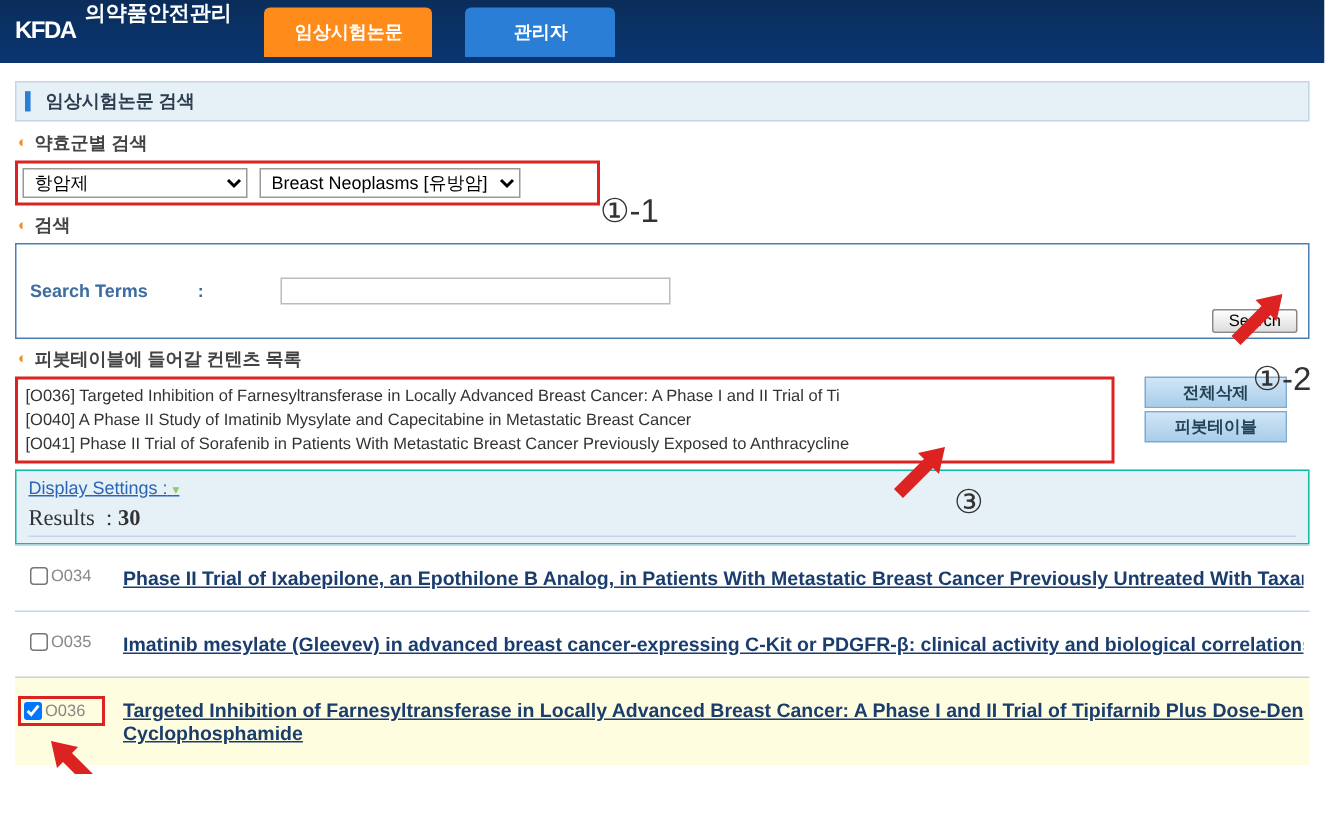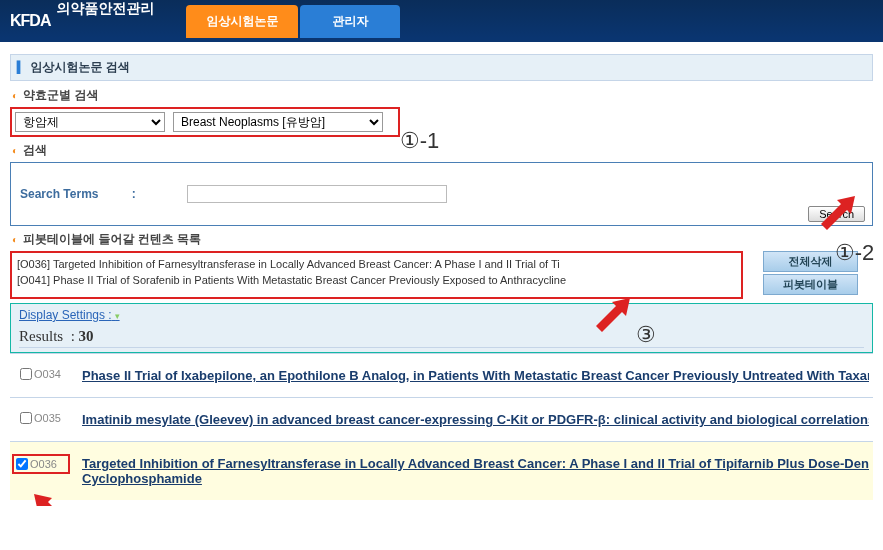--- a/index.html
+++ b/index.html
@@ -1,33 +1,33 @@
 <!DOCTYPE html>
 <html><head>
 <meta charset="utf-8">
 <style>
   * { box-sizing: border-box; margin: 0; padding: 0; }
   body { font-family: "Malgun Gothic", Arial, sans-serif; font-size: 12px; background: #fff; width: 883px; position: relative; }
   .header { background: linear-gradient(#0a2d5a, #0a3570); height: 38px; display: flex; align-items: flex-end; padding: 0 0 0 10px; }
   .logo { color: #fff; font-weight: bold; font-size: 14px; display: flex; align-items: center; gap: 6px; padding-bottom: 8px; }
   .logo .big { font-size: 16px; letter-spacing: -1px; margin-top: 24px; }
-  .tabs { display: flex; margin-left: 32px; }
+  .tabs { display: flex; margin-left: 22px; gap: 20px; }
   .tab { padding: 8px 20px; color: #fff; font-size: 12px; font-weight: bold; border-radius: 4px 4px 0 0; margin-right: 2px; cursor: pointer; text-align: center; min-width: 100px; }
   .tab.active { background: #ff8c1a; }
   .tab.inactive { background: #2a7ed6; }
   .thinbar { height: 4px; background: #0a3570; }
   .content { padding: 6px 10px; }
   .section-title { display: flex; align-items: center; gap: 5px; background: #e6f0f7; border: 1px solid #c5d5e8; padding: 4px 6px; margin: 6px 0; font-weight: bold; color: #2c3e50; }
   .section-title .icon { color: #2a7ed6; font-size: 11px; }
   .subsection { display: flex; align-items: center; gap: 5px; margin: 5px 0 3px 2px; color: #444; font-weight: bold; }
   .subsection .bullet { color: #f38d21; font-size: 10px; }
   .dropdown-row { display: flex; gap: 8px; padding: 3px; }
   select { border: 1px solid #999; font-size: 12px; padding: 1px 3px; background: #fff; height: 20px; }
   .sel1 { width: 150px; }
-  .sel2 { width: 210px; }
+  .sel2 { width: 174px; }
   .search-row { display: flex; align-items: center; gap: 3px; padding: 3px; border: 1px solid #4a7fb5; background: #fff; }
   .search-label { color: #3d6c9e; font-weight: bold; padding-left: 6px; width: 170px; }
   .search-label .colon { margin-left: 30px; }
   .search-input { width: 260px; border: 1px solid #bbb; height: 18px; padding: 0 3px; }
   .search-btn { margin-left: auto; border: 1px solid #888; background: linear-gradient(#fff,#ddd); padding: 1px 10px; font-size: 11px; cursor: pointer; border-radius: 2px; margin-right: 4px; margin-top: 40px; }
   .outline-red { border: 2px solid #d22 !important; }
   .listbox { border: 1px solid #4a7fb5; background: #fff; padding: 3px 5px; min-height: 48px; margin-right: 130px; }
   .listbox .item { color: #333; font-size: 11px; line-height: 16px; white-space: nowrap; overflow: hidden; text-overflow: ellipsis; }
   .btn-col { position: absolute; right: 15px; display: flex; flex-direction: column; gap: 2px; }
   .kbtn { width: 95px; text-align: center; background: linear-gradient(#d1e5f7,#a8cdea); border: 1px solid #7da9cf; color: #245; font-weight: bold; font-size: 11px; padding: 2px 0; cursor: pointer; }
@@ -111,20 +111,21 @@
   </div>
 
   <div class="subsection">
     <span class="bullet">◐</span>
     <span>피봇테이블에 들어갈 컨텐츠 목록</span>
   </div>
 
   <div class="middle-wrap">
     <div class="listbox outline-red">
       <div class="item">[O036] Targeted Inhibition of Farnesyltransferase in Locally Advanced Breast Cancer: A Phase I and II Trial of Ti</div>
+      <div class="item">[O040] A Phase II Study of Imatinib Mysylate and Capecitabine in Metastatic Breast Cancer</div>
       <div class="item">[O041] Phase II Trial of Sorafenib in Patients With Metastatic Breast Cancer Previously Exposed to Anthracycline</div>
     </div>
     <div class="btn-col" style="top:0;">
       <div class="kbtn">전체삭제</div>
       <div class="kbtn">피봇테이블</div>
     </div>
   </div>
 
   <div class="anno" style="top:292px; left:590px;">
     <svg width="40" height="40">

